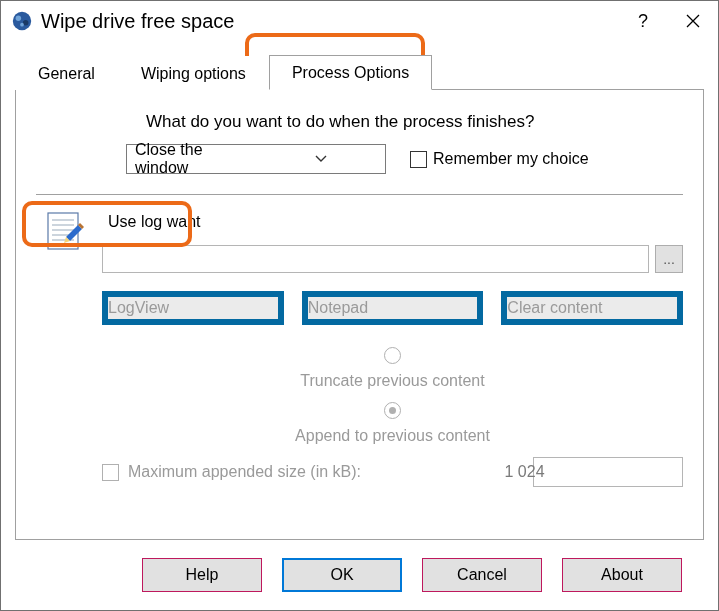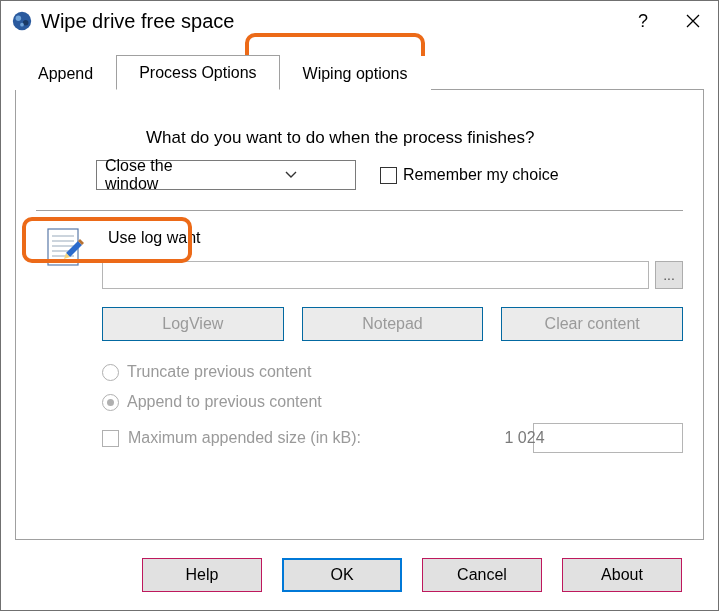--- a/index.html
+++ b/index.html
@@ -13,45 +13,45 @@
 
   .tabs-row { display: flex; align-items: flex-end; position: relative; z-index: 2; }
   .tab { padding: 8px 22px 7px 22px; font-size: 16px; border: 1px solid transparent; border-bottom: none; margin-right: 0; color: #000; background: #fff; }
   .tab.inactive { border-color: #fff #fff #a0a0a0 #fff; }
   .tab.active { border: 1px solid #a0a0a0; border-bottom: 1px solid #fff; background: #fff; }
   .panel-border { border: 1px solid #a0a0a0; margin-top: -1px; flex: 1; padding: 22px 20px 16px 20px; }
 
   
   .highlight-box { position: absolute; border: 4px solid #ec6a18; border-radius: 10px; pointer-events: none; }
 
-  .prompt-row { margin-left: 110px; margin-bottom: 12px; font-size: 17px; margin-top: 16px; }
-  .finish-row { margin-left: 60px; display: flex; align-items: center; gap: 24px; margin-bottom: 20px; }
+  .prompt-row { margin-left: 110px; margin-bottom: 12px; font-size: 17px; }
+  .finish-row { margin-left: 90px; display: flex; align-items: center; gap: 24px; margin-bottom: 20px; }
   .combo { display: flex; align-items: center; border: 1px solid #7a7a7a; height: 30px; width: 260px; background: #fff; }
   .combo span { flex: 1; padding: 0 8px; font-size: 16px; }
   .combo .chev { width: 24px; display:flex; align-items:center; justify-content:center; }
   .chk { display: flex; align-items: center; gap: 6px; font-size: 16px; }
   .chk .box { width: 17px; height: 17px; border: 1px solid #333; background:#fff; }
   .chk.disabled { color: #9a9a9a; }
   .chk.disabled .box { border-color: #b0b0b0; }
 
   .hr { border-top: 1px solid #a0a0a0; margin: 0 0 18px 0; }
 
   .log-section { display: flex; gap: 16px; }
   .log-icon { width: 44px; height: 44px; margin-left: 6px; margin-top: -4px; }
   .log-body { flex: 1; }
 
   .use-log-row { display: flex; align-items: center; gap: 6px; margin-bottom: 14px; font-size: 16px; }
   .path-row { display: flex; align-items: center; gap: 6px; margin-bottom: 18px; }
   .path-input { flex: 1; height: 28px; border: 1px solid #b5b5b5; background: #fff; }
   .browse-btn { width: 28px; height: 28px; border: 1px solid #adadad; background: #e1e1e1; display:flex; align-items:center; justify-content:center; font-size:14px; color:#555; }
 
   .btn-row { display: flex; gap: 18px; margin-bottom: 22px; }
-  .flatbtn { flex: 1; height: 34px; border: 1px solid #0369a1; background: #ebebeb; color: #9a9a9a; font-size: 16px; display:flex; align-items:center; justify-content:center; }
+  .flatbtn { flex: 1; height: 34px; border: 6px solid #0369a1; background: #ebebeb; color: #9a9a9a; font-size: 16px; display:flex; align-items:center; justify-content:flex-start; }
 
-  .radio-row, .append-row { display: flex; align-items: center; gap: 8px; color: #9a9a9a; font-size: 16px; margin-bottom: 12px; }
+  .radio-row, .append-row { display: flex; align-items: center; gap: 8px; color: #9a9a9a; font-size: 16px; margin-bottom: 12px; flex-direction: column; }
   .radio { width: 17px; height: 17px; border: 1px solid #b0b0b0; border-radius: 50%; display:flex; align-items:center; justify-content:center; }
   .radio .dot { width: 7px; height: 7px; background: #b0b0b0; border-radius: 50%; }
 
   .size-row { display: flex; align-items: center; gap: 8px; color: #9a9a9a; font-size: 16px; margin-top: 4px; }
   .size-row .label { flex: 0 0 auto; margin-right: auto; display:flex; align-items:center; gap:9px; }
   .spinner { display:flex; align-items:stretch; border:1px solid #b5b5b5; height:30px; width: 150px; background:#fff; margin-left: 30px; justify-content: center; }
   .spinner input { border:none; flex:1; padding:0 8px; font-size:16px; color:#7a7a7a; outline:none; background:transparent;}
 
   .footer { height: 70px; display:flex; align-items:center; justify-content:flex-end; gap: 20px; padding: 0 22px; }
   .dlgbtn { width: 120px; height: 34px; border: 1px solid #be185d; background: #e1e1e1; font-size:16px; display:flex; align-items:center; justify-content:center; }
@@ -80,23 +80,23 @@
     </div>
     <div class="sysbtn">
       <svg width="14" height="14" viewBox="0 0 14 14">
           <path d="M1 1 L13 13 M13 1 L1 13" stroke="#000" stroke-width="1.3"></path>
         </svg>
     </div>
   </div>
 
   <div class="client" style="position:relative;">
     <div class="tabs-row">
-      <div class="tab inactive"><span>Append</span></div>
+      <div class="tab inactive"><span>General</span></div>
+      <div class="tab inactive"><span>Wiping options</span></div>
       <div class="tab active"><span>Process Options</span></div>
-      <div class="tab inactive"><span>Wiping options</span></div>
     </div>
 
     <div class="highlight-box" style="left:244px; top:-8px; width:180px; height:52px;"></div>
 
     <div class="panel-border">
       <div class="prompt-row">What do you want to do when the process finishes?</div>
       <div class="finish-row">
         <div class="combo">
           <span>Close the window</span>
           <span class="chev">

